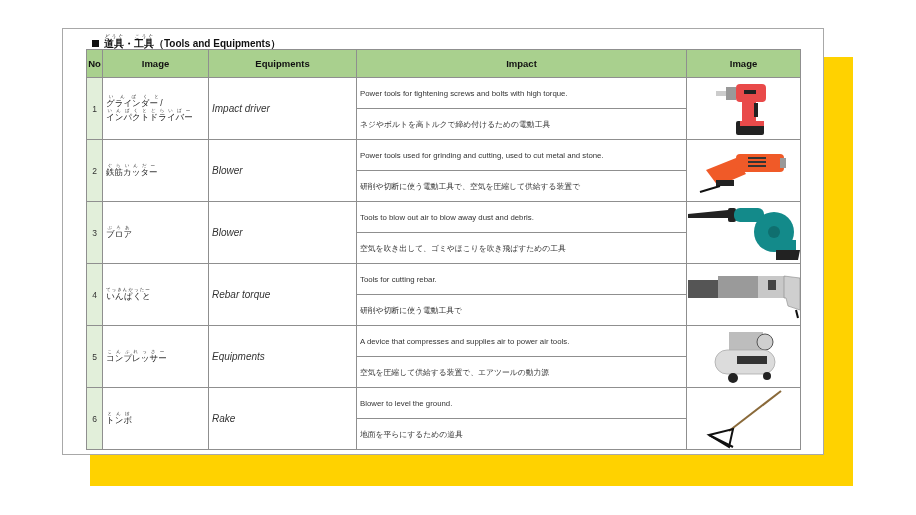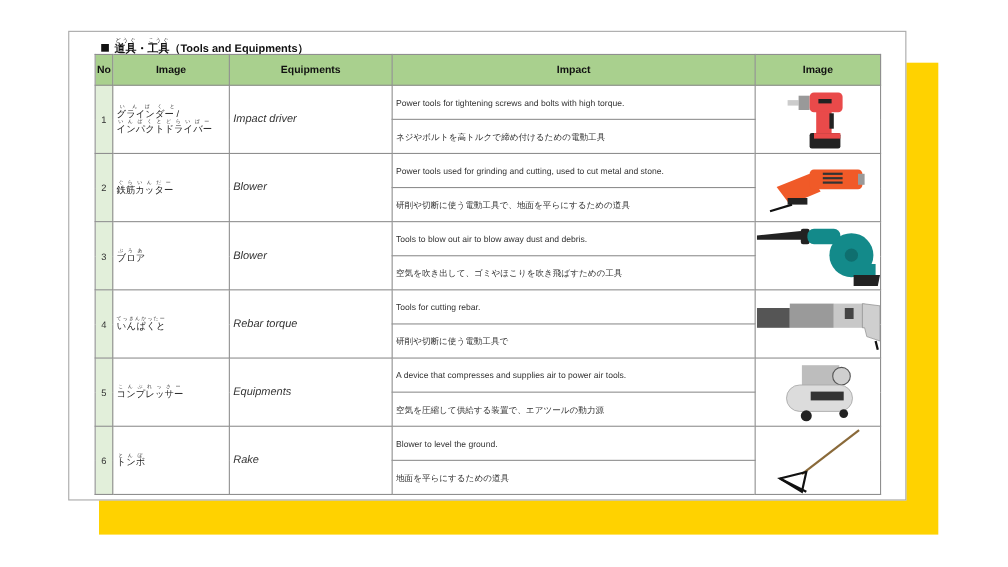--- a/index.html
+++ b/index.html
@@ -89,21 +89,21 @@
           <rect x="52" y="9" width="18" height="2" fill="#333"></rect>
           <rect x="52" y="13" width="18" height="2" fill="#333"></rect>
           <rect x="52" y="17" width="18" height="2" fill="#333"></rect>
           <rect x="84" y="10" width="6" height="10" fill="#999"></rect>
           <rect x="20" y="32" width="18" height="6" fill="#222"></rect>
           <line x1="4" y1="44" x2="24" y2="38" stroke="#111" stroke-width="2"></line>
         </svg>
       </td>
     </tr>
     <tr>
-      <td class="mean jp">研削や切断に使う電動工具で、地面を平らにするための道具</td>
+      <td class="mean jp">研削や切断に使う電動工具で、空気を圧縮して供給する装置で</td>
     </tr>
 
     <tr>
       <td class="no" rowspan="2">3</td>
       <td class="word" rowspan="2">
         <ruby><span>ブロア</span><rt>ぶろあ</rt></ruby>
       </td>
       <td class="trans" rowspan="2">Blower</td>
       <td class="mean">Tools to blow out air to blow away dust and debris.</td>
       <td class="img" rowspan="2">

